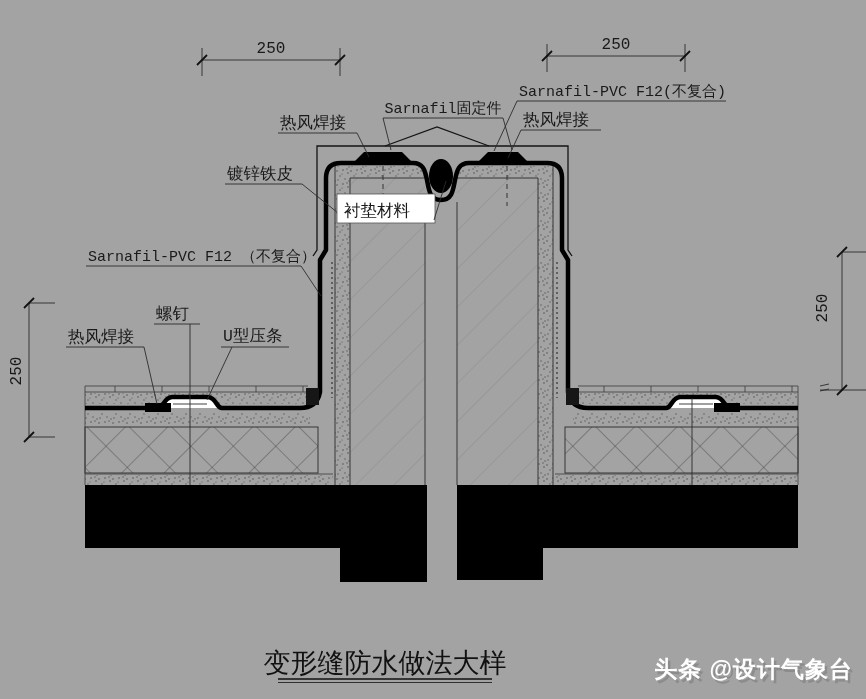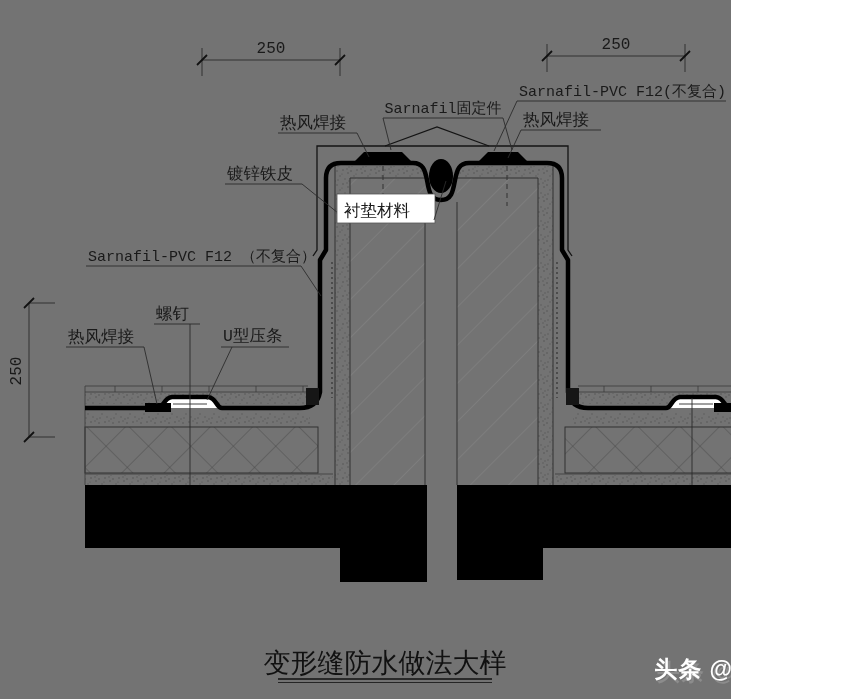--- a/index.html
+++ b/index.html
@@ -1,16 +1,16 @@
 <!DOCTYPE html>
 <html><head>
 <meta charset="utf-8">
 <style>
   html,body{margin:0;padding:0;background:#ffffff;}
-  .stage{position:relative;width:731px;height:699px;background:#737373;overflow:hidden;}
+  .stage{position:relative;width:866px;height:699px;background:#a3a3a3;overflow:hidden;}
   svg{display:block;}
   .thin{stroke:#2b2b2b;stroke-width:0.9;fill:none;}
   .hair{stroke:#3a3a3a;stroke-width:0.8;fill:none;}
   .med{stroke:#141414;stroke-width:1.3;fill:none;}
   .thick{stroke:#000;stroke-width:4.5;fill:none;stroke-linejoin:round;stroke-linecap:butt;}
   .dimline{stroke:#2b2b2b;stroke-width:0.9;fill:none;}
   .tick{stroke:#111;stroke-width:1.8;}
   .leader{stroke:#2b2b2b;stroke-width:0.9;fill:none;}
   .dashed{stroke:#333;stroke-width:1;stroke-dasharray:5 4;fill:none;}
   .dotted{stroke:#333;stroke-width:1.2;stroke-dasharray:2 3;fill:none;}

